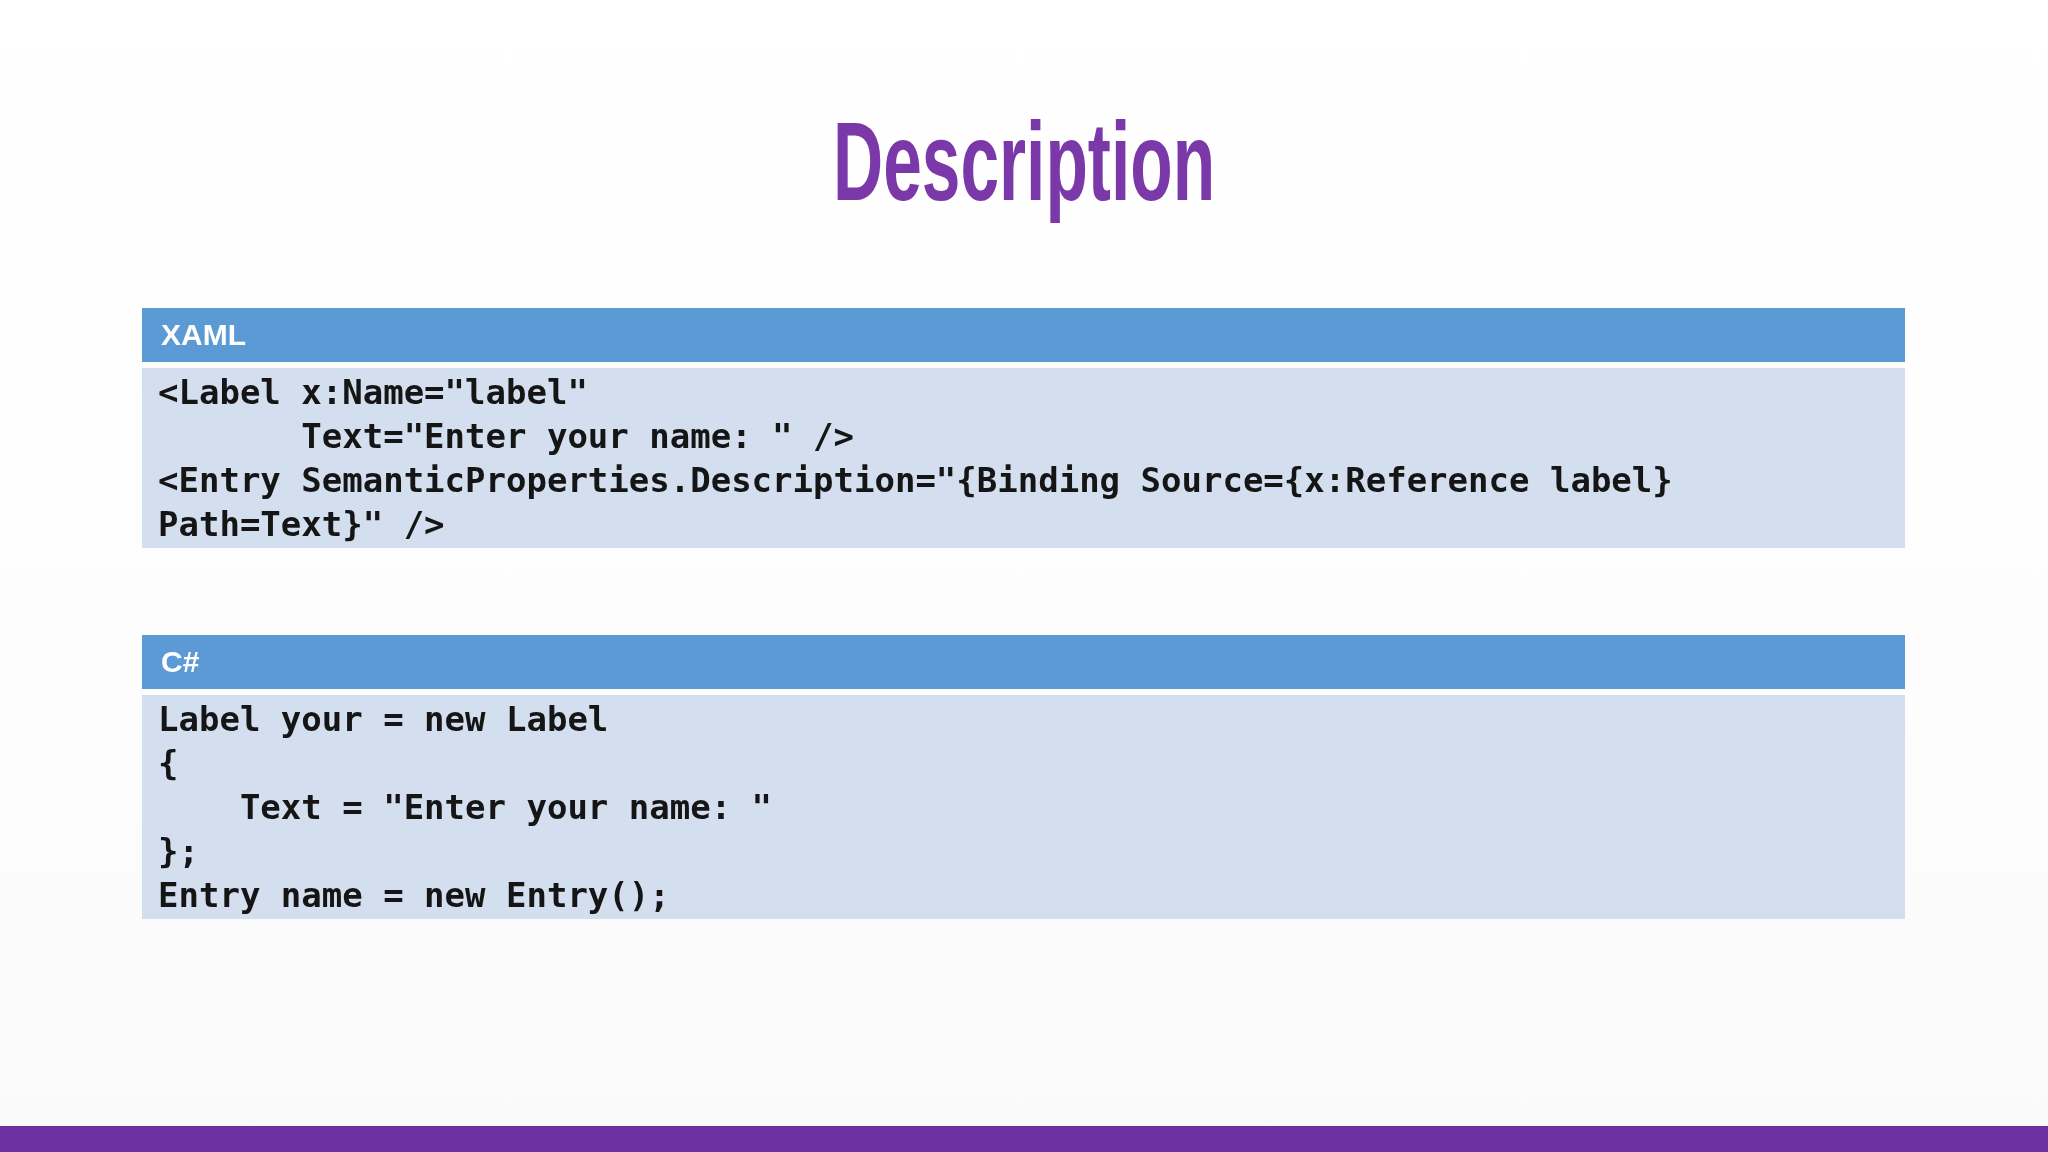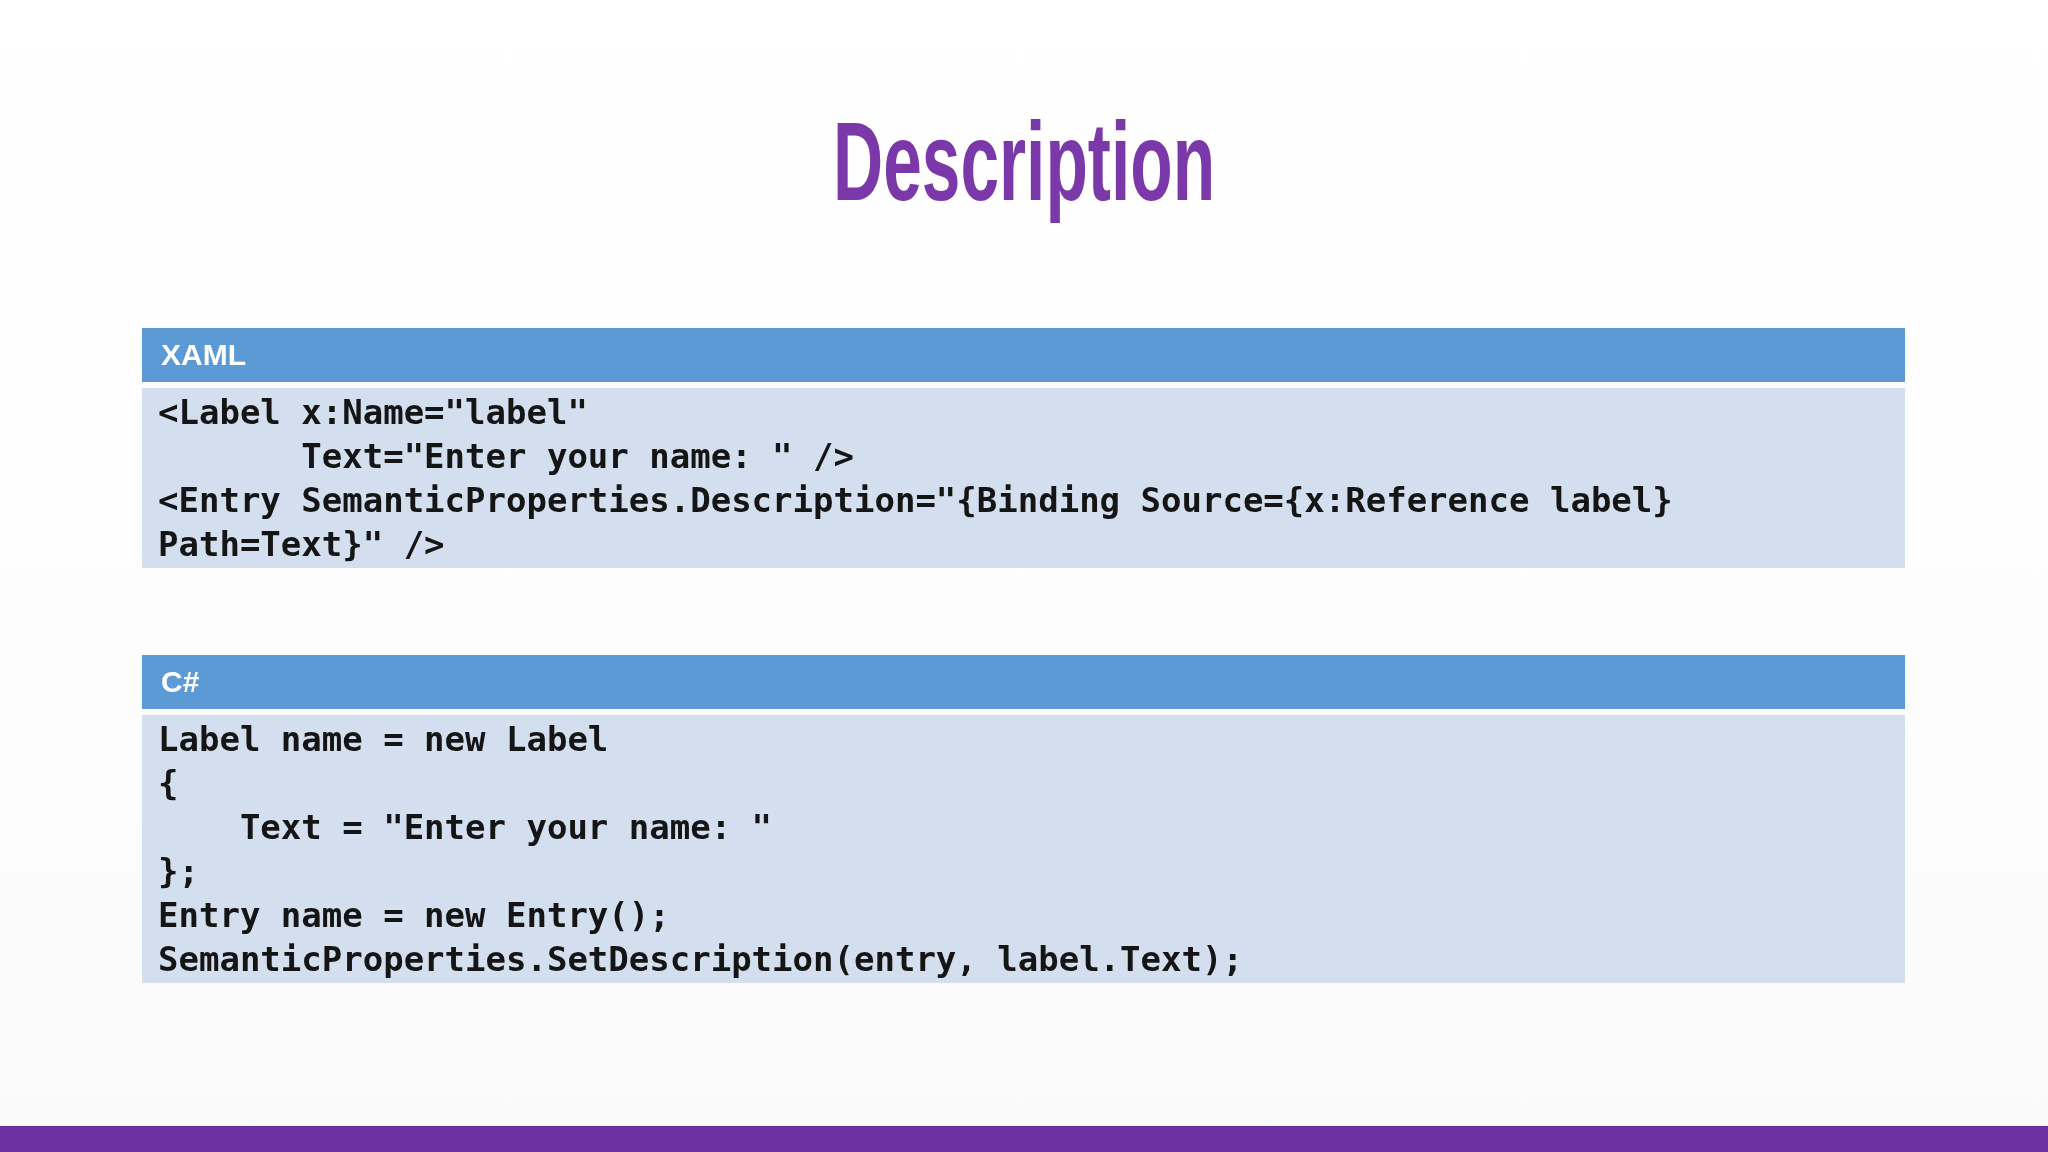--- a/index.html
+++ b/index.html
@@ -28,21 +28,20 @@
   .slide-title .condense {
     display: inline-block;
     transform: scaleX(0.62);
     transform-origin: center;
     letter-spacing: 0px;
   }
   .code-block {
     position: absolute;
     left: 142px;
     width: 1763px;
-    margin-top: 20px;
   }
   .code-block.xaml { top: 308px; }
   .code-block.csharp { top: 635px; }
   .code-header {
     height: 54px;
     line-height: 54px;
     padding-left: 19px;
     color: #ffffff;
     font-size: 30px;
     font-weight: bold;
@@ -88,24 +87,23 @@
       <span class="code-line">&lt;Entry SemanticProperties.Description="{Binding Source={x:Reference label}</span>
       <span class="code-line">Path=Text}" /&gt;</span>
     </div>
   </div>
 
   <div class="code-block csharp">
     <div class="code-header" style="background-color: rgb(91, 154, 213);">
       <span>C#</span>
     </div>
     <div class="code-body" style="background-color: rgb(211, 223, 238);">
-      <span class="code-line">Label name = new Label</span>
+      <span class="code-line">Label your = new Label</span>
       <span class="code-line">{</span>
       <span class="code-line">    Text = "Enter your name: "</span>
       <span class="code-line">};</span>
       <span class="code-line">Entry name = new Entry();</span>
-      <span class="code-line">SemanticProperties.SetDescription(entry, label.Text);</span>
     </div>
   </div>
 
   <div class="footer-bar" style="background-color: rgb(110, 49, 161);"></div>
 
 </div>
 
 </body></html>

